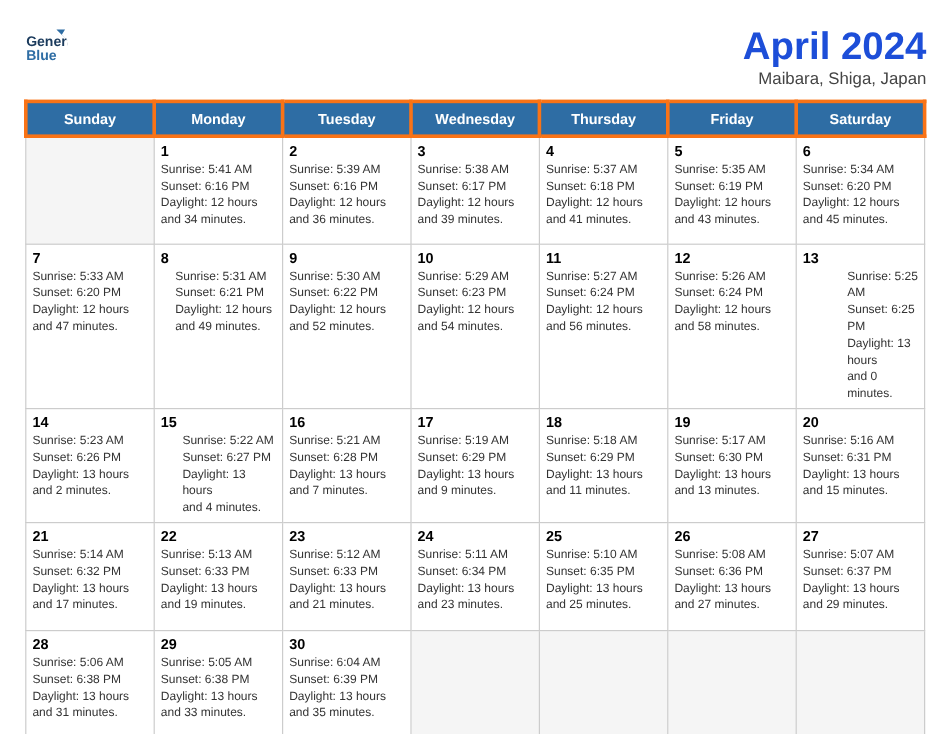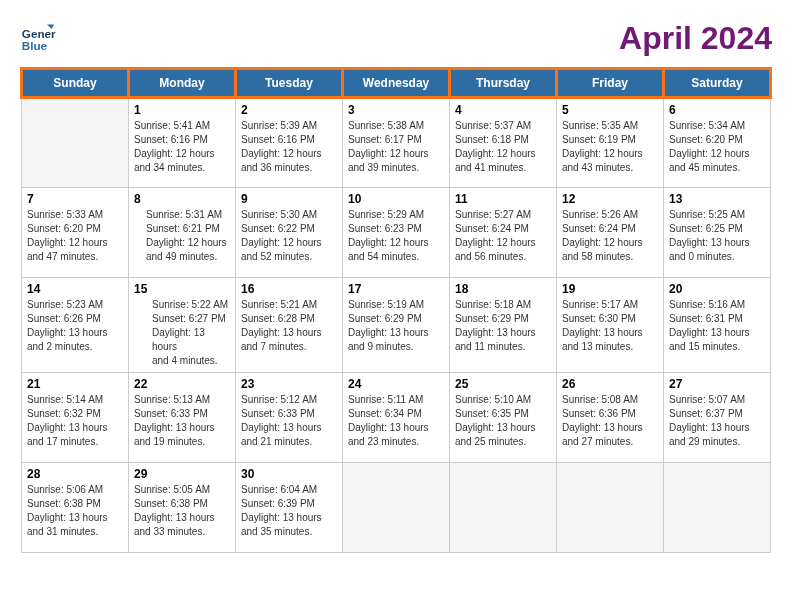--- a/index.html
+++ b/index.html
@@ -24,21 +24,21 @@
     .logo-icon {
       width: 36px;
       height: 36px;
     }
     .title-block {
       text-align: right;
     }
     .month-title {
       font-size: 32px;
       font-weight: bold;
-      color: #701a75;
+      color: #1d4ed8;
     }
     .location {
       font-size: 14px;
       color: #444;
     }
     table {
       width: 100%;
       border-collapse: collapse;
       font-size: 10.5px;
     }
@@ -86,20 +86,21 @@
 <div class="header">
   <div class="logo">
     <svg class="logo-icon" viewBox="0 0 40 40" xmlns="http://www.w3.org/2000/svg">
       <text x="2" y="20" font-size="13" font-weight="bold" fill="#1a3a5c" font-family="Arial">General</text>
       <text x="2" y="33" font-size="13" font-weight="bold" fill="#2e6da4" font-family="Arial">Blue</text>
       <polygon points="30,5 40,15 35,10 38,5" fill="#2e6da4"></polygon>
     </svg>
   </div>
   <div class="title-block">
     <div class="month-title">April 2024</div>
+    <div class="location">Maibara, Shiga, Japan</div>
   </div>
 </div>
 
 <table>
   <thead>
     <tr>
     <th>Sunday</th>
         <th>Monday</th>
         <th>Tuesday</th>
         <th>Wednesday</th>
@@ -192,21 +193,21 @@
         </td>
         <td>
           <span class="day-num">12</span>
           <div class="day-info" style="white-space: pre-line;">Sunrise: 5:26 AM
 Sunset: 6:24 PM
 Daylight: 12 hours
 and 58 minutes.</div>
         </td>
         <td>
           <span class="day-num">13</span>
-          <div class="day-info" style="white-space: pre-line;">Sunrise: 5:25 AM
+          <div class="day-info" style="white-space: pre-line; margin-left: 37px;">Sunrise: 5:25 AM
 Sunset: 6:25 PM
 Daylight: 13 hours
 and 0 minutes.</div>
         </td>
       </tr>
       <tr>
         <td>
           <span class="day-num">14</span>
           <div class="day-info" style="white-space: pre-line;">Sunrise: 5:23 AM
 Sunset: 6:26 PM

